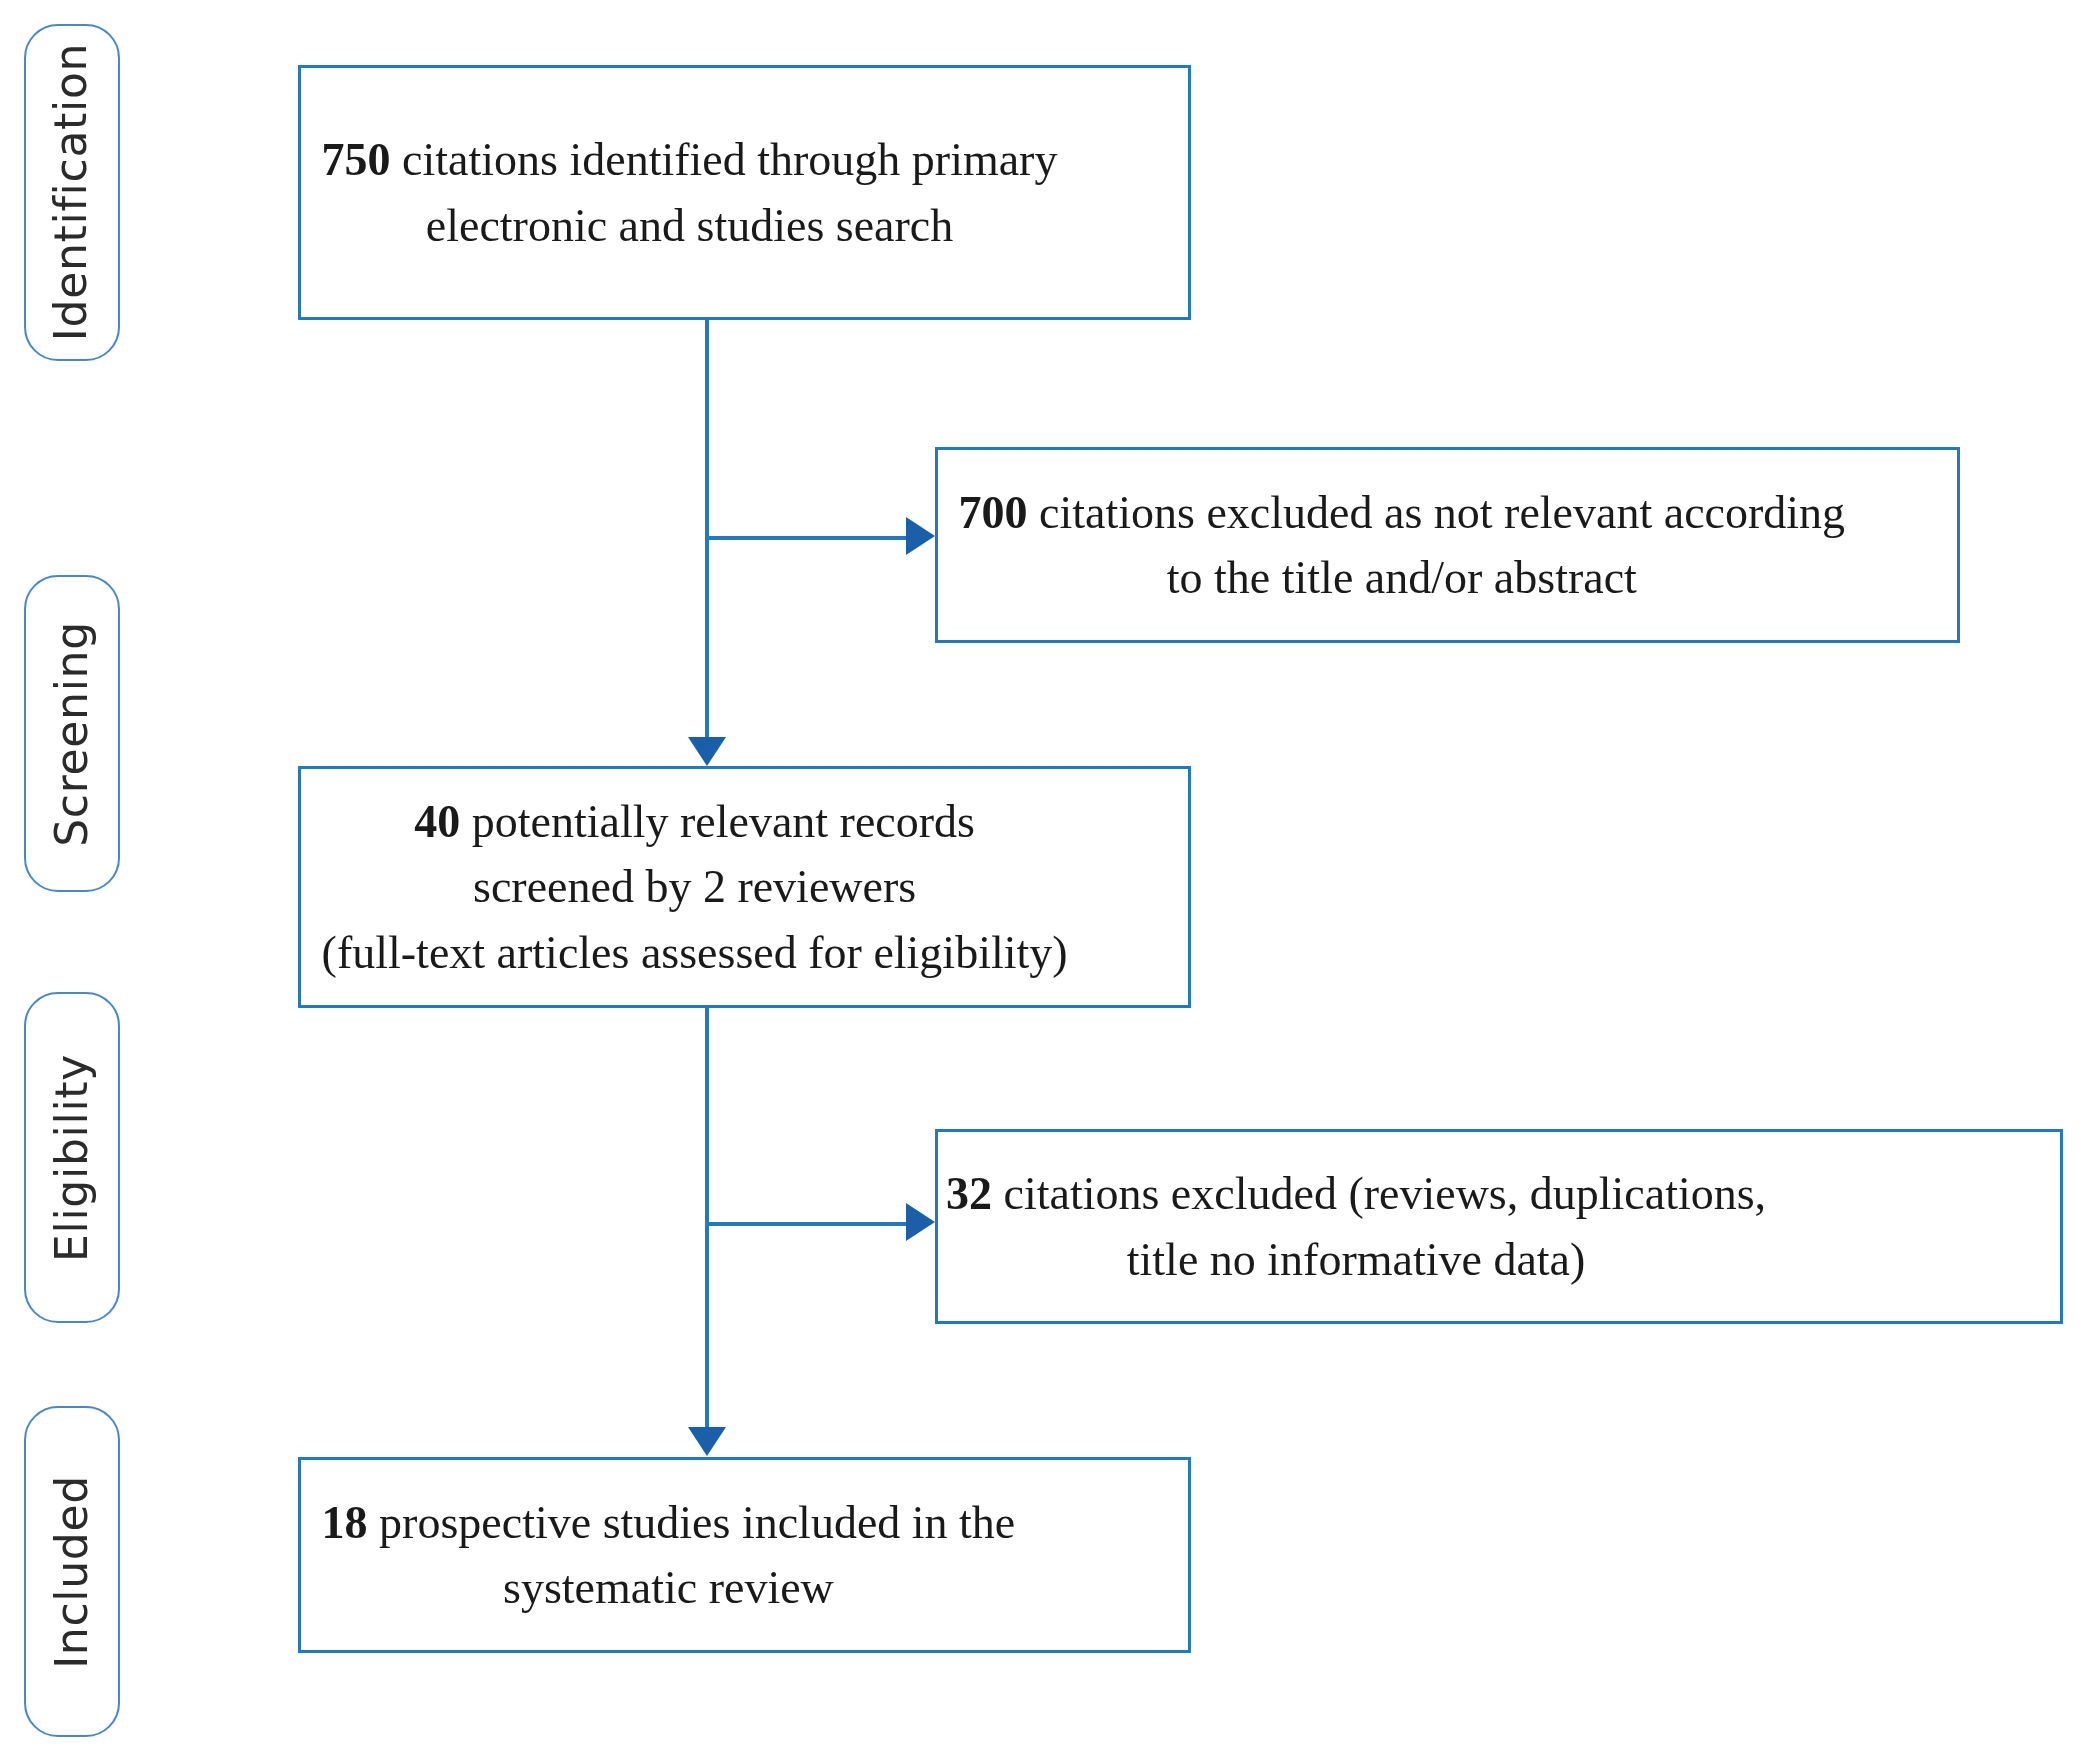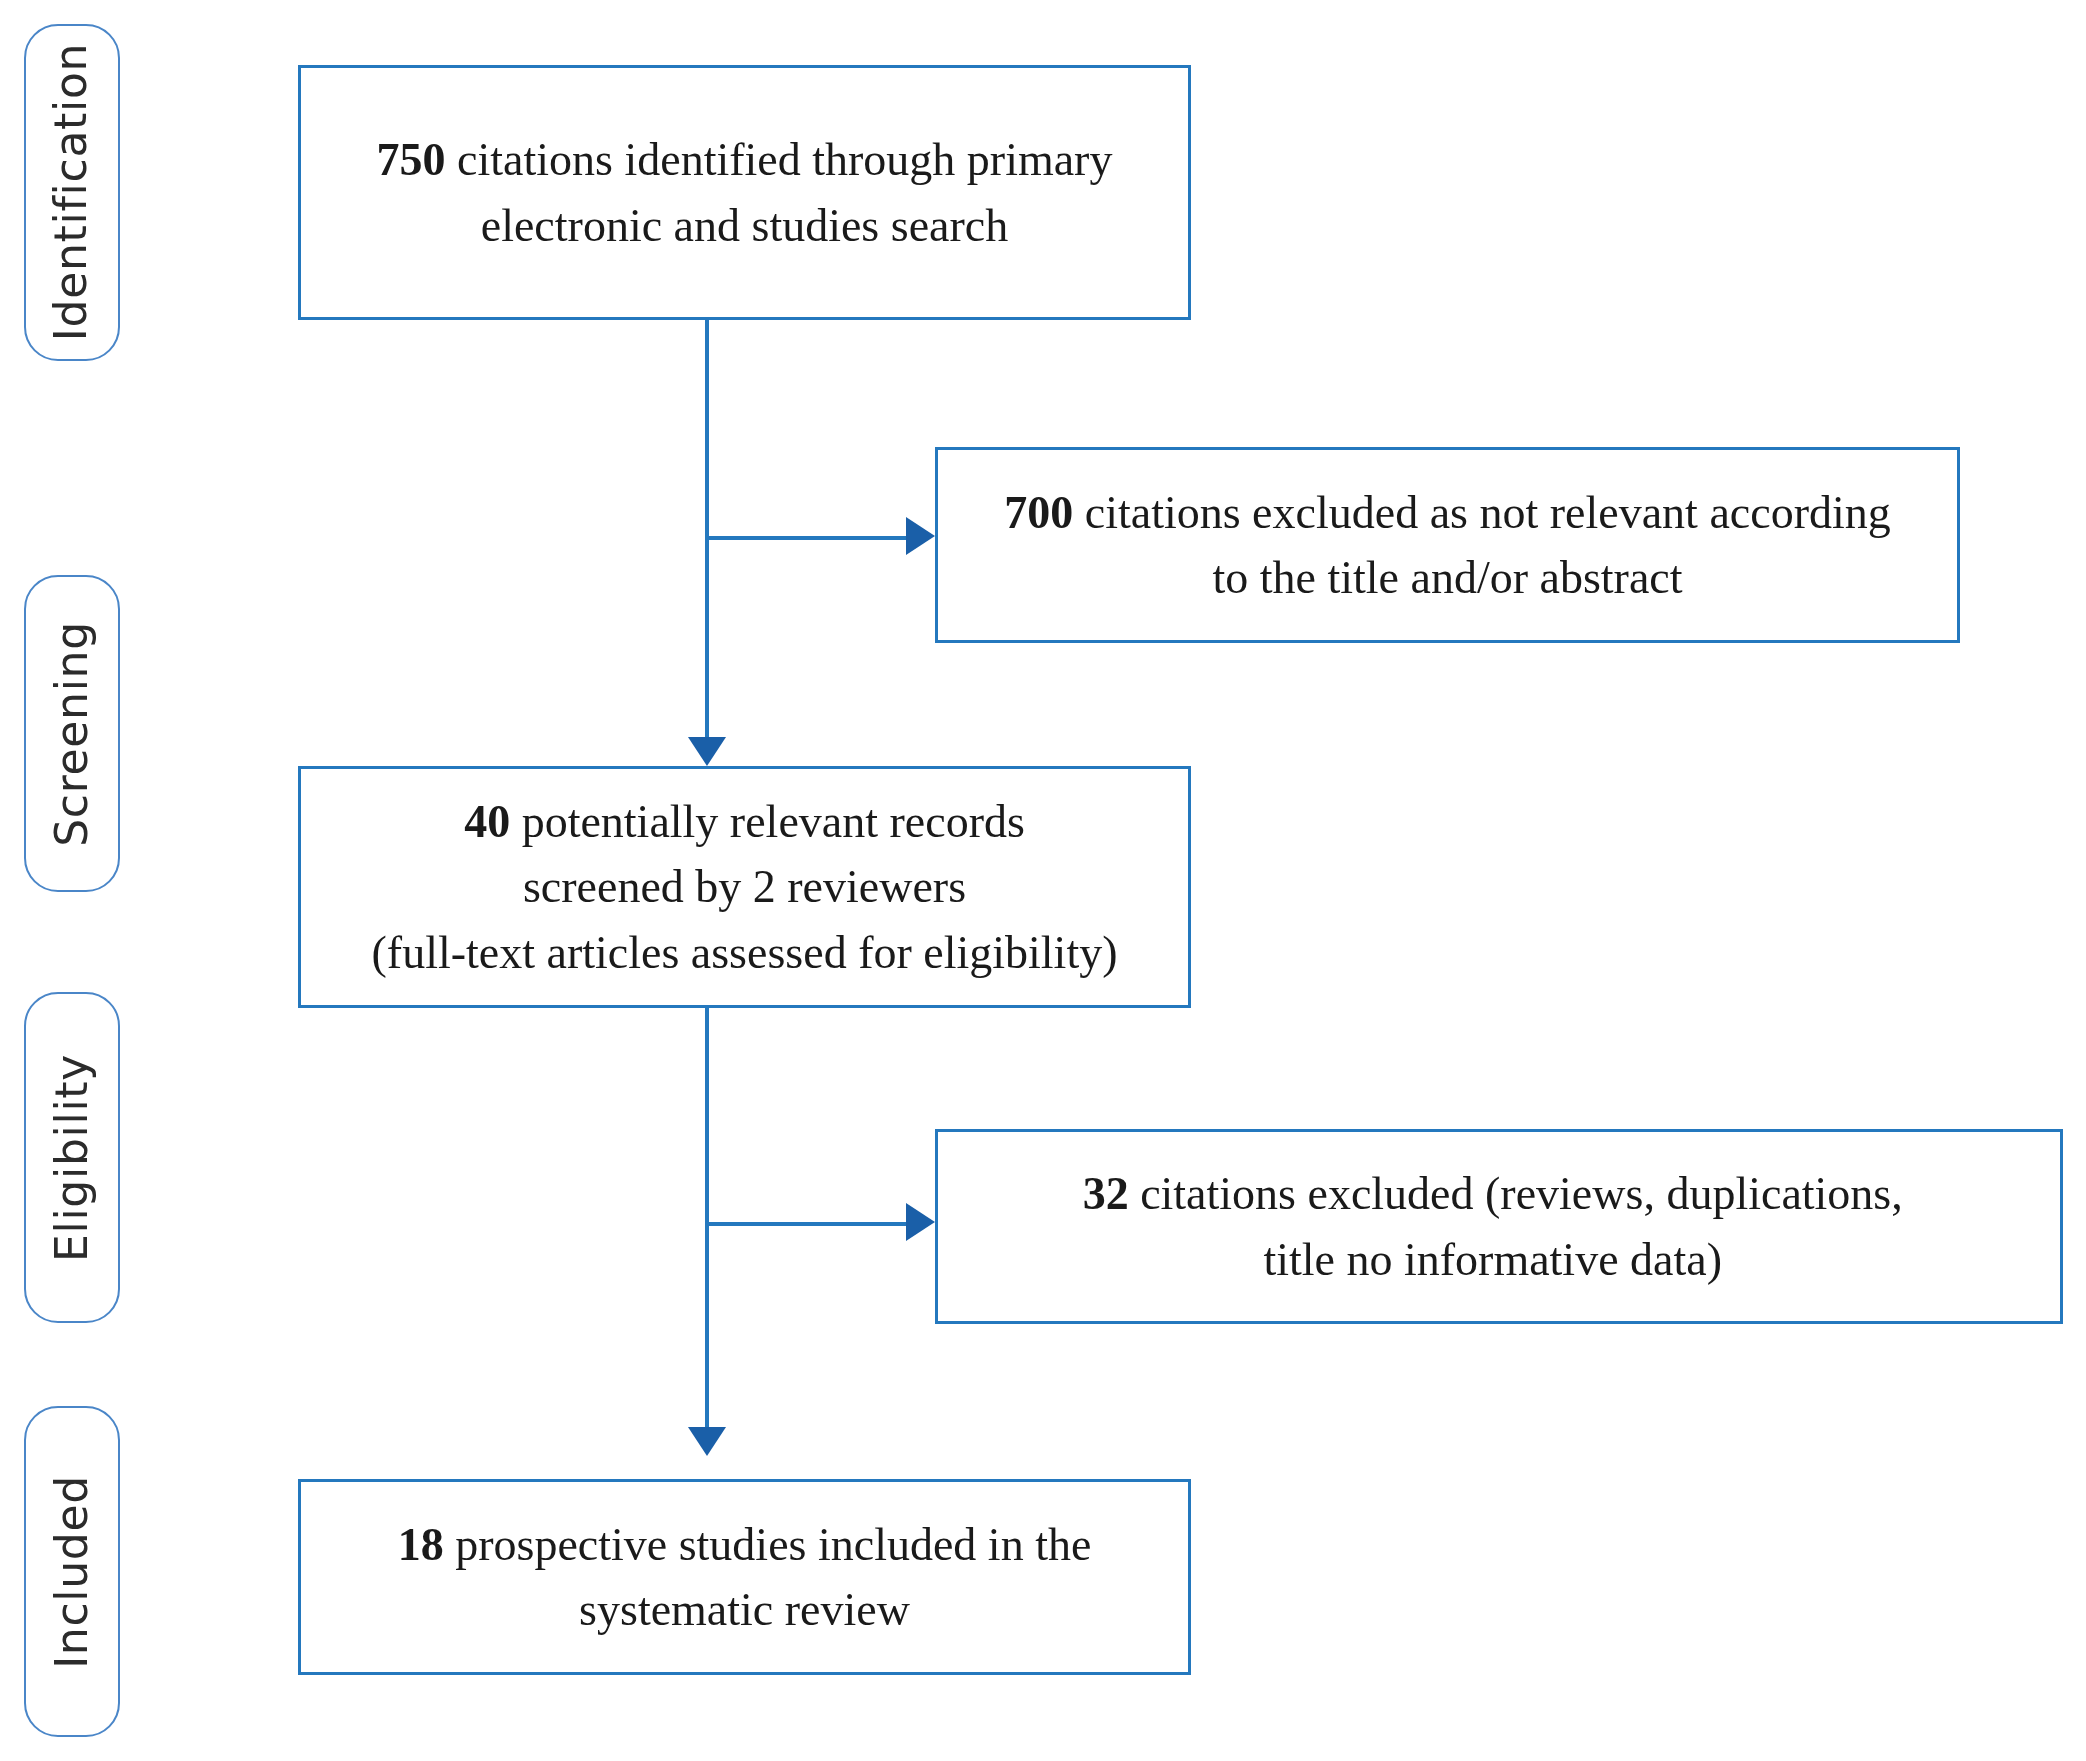--- a/index.html
+++ b/index.html
@@ -41,21 +41,21 @@
   }
 
   
   .flow-box {
     position: absolute;
     box-sizing: border-box;
     border: 3.7px solid #2478be;
     background: #ffffff;
     display: flex;
     align-items: center;
-    justify-content: center;
+    justify-content: flex-start;
     padding: 7.3px 20.6px;
   }
   .flow-box .box-text {
     text-align: center;
     font-size: 46px;
     line-height: 1.42;
     color: #1a1a1a;
     font-family: "Liberation Serif", "DejaVu Serif", serif;
   }
   .flow-box .box-text .num {
@@ -149,21 +149,21 @@
   </div>
 
   <div class="flow-box" style="left:935px; top:1129px; width:1128px; height:195px;padding-left:8px;">
     <div class="box-text">
       <span class="num">32</span>
       <span>citations excluded (reviews, duplications,</span><br>
       <span>title no informative data)</span>
     </div>
   </div>
 
-  <div class="flow-box" style="left:298px; top:1457px; width:893px; height:196px;margin-top:22px;">
+  <div class="flow-box" style="left:298px; top:1457px; width:893px; height:196px;">
     <div class="box-text">
       <span class="num">18</span>
       <span>prospective studies included in the</span><br>
       <span>systematic review</span>
     </div>
   </div>
 
 </div>
 
 

